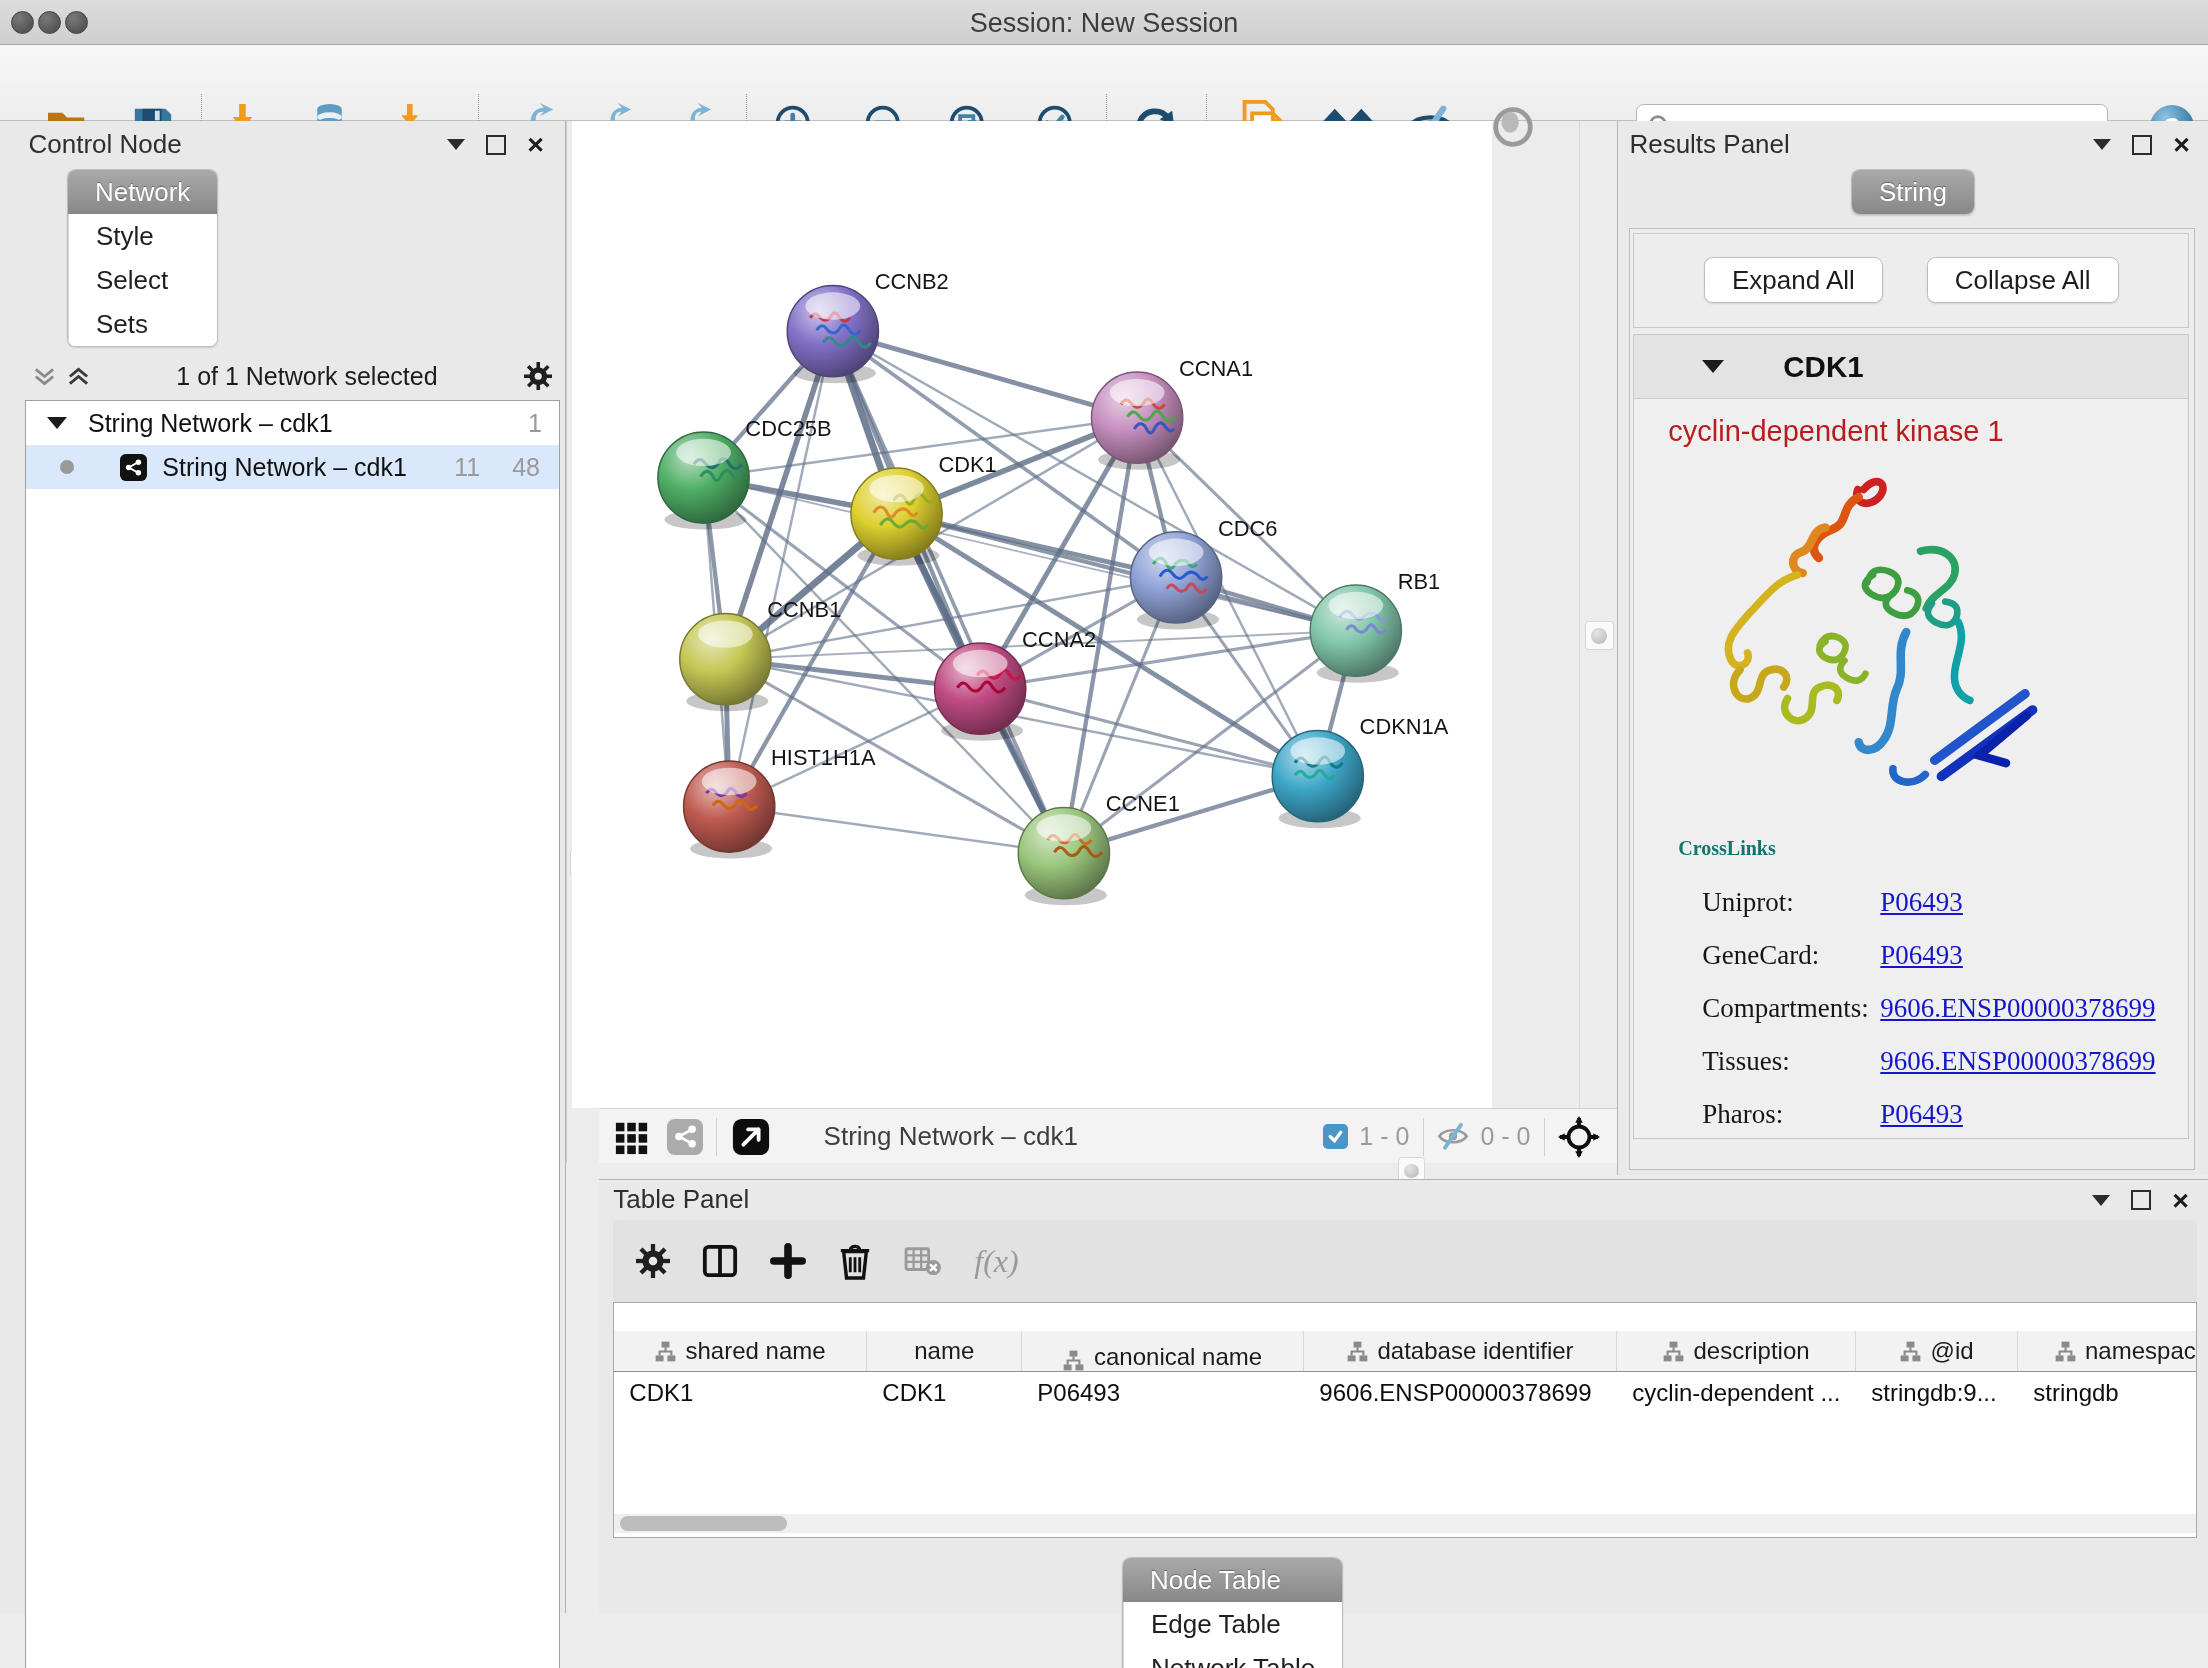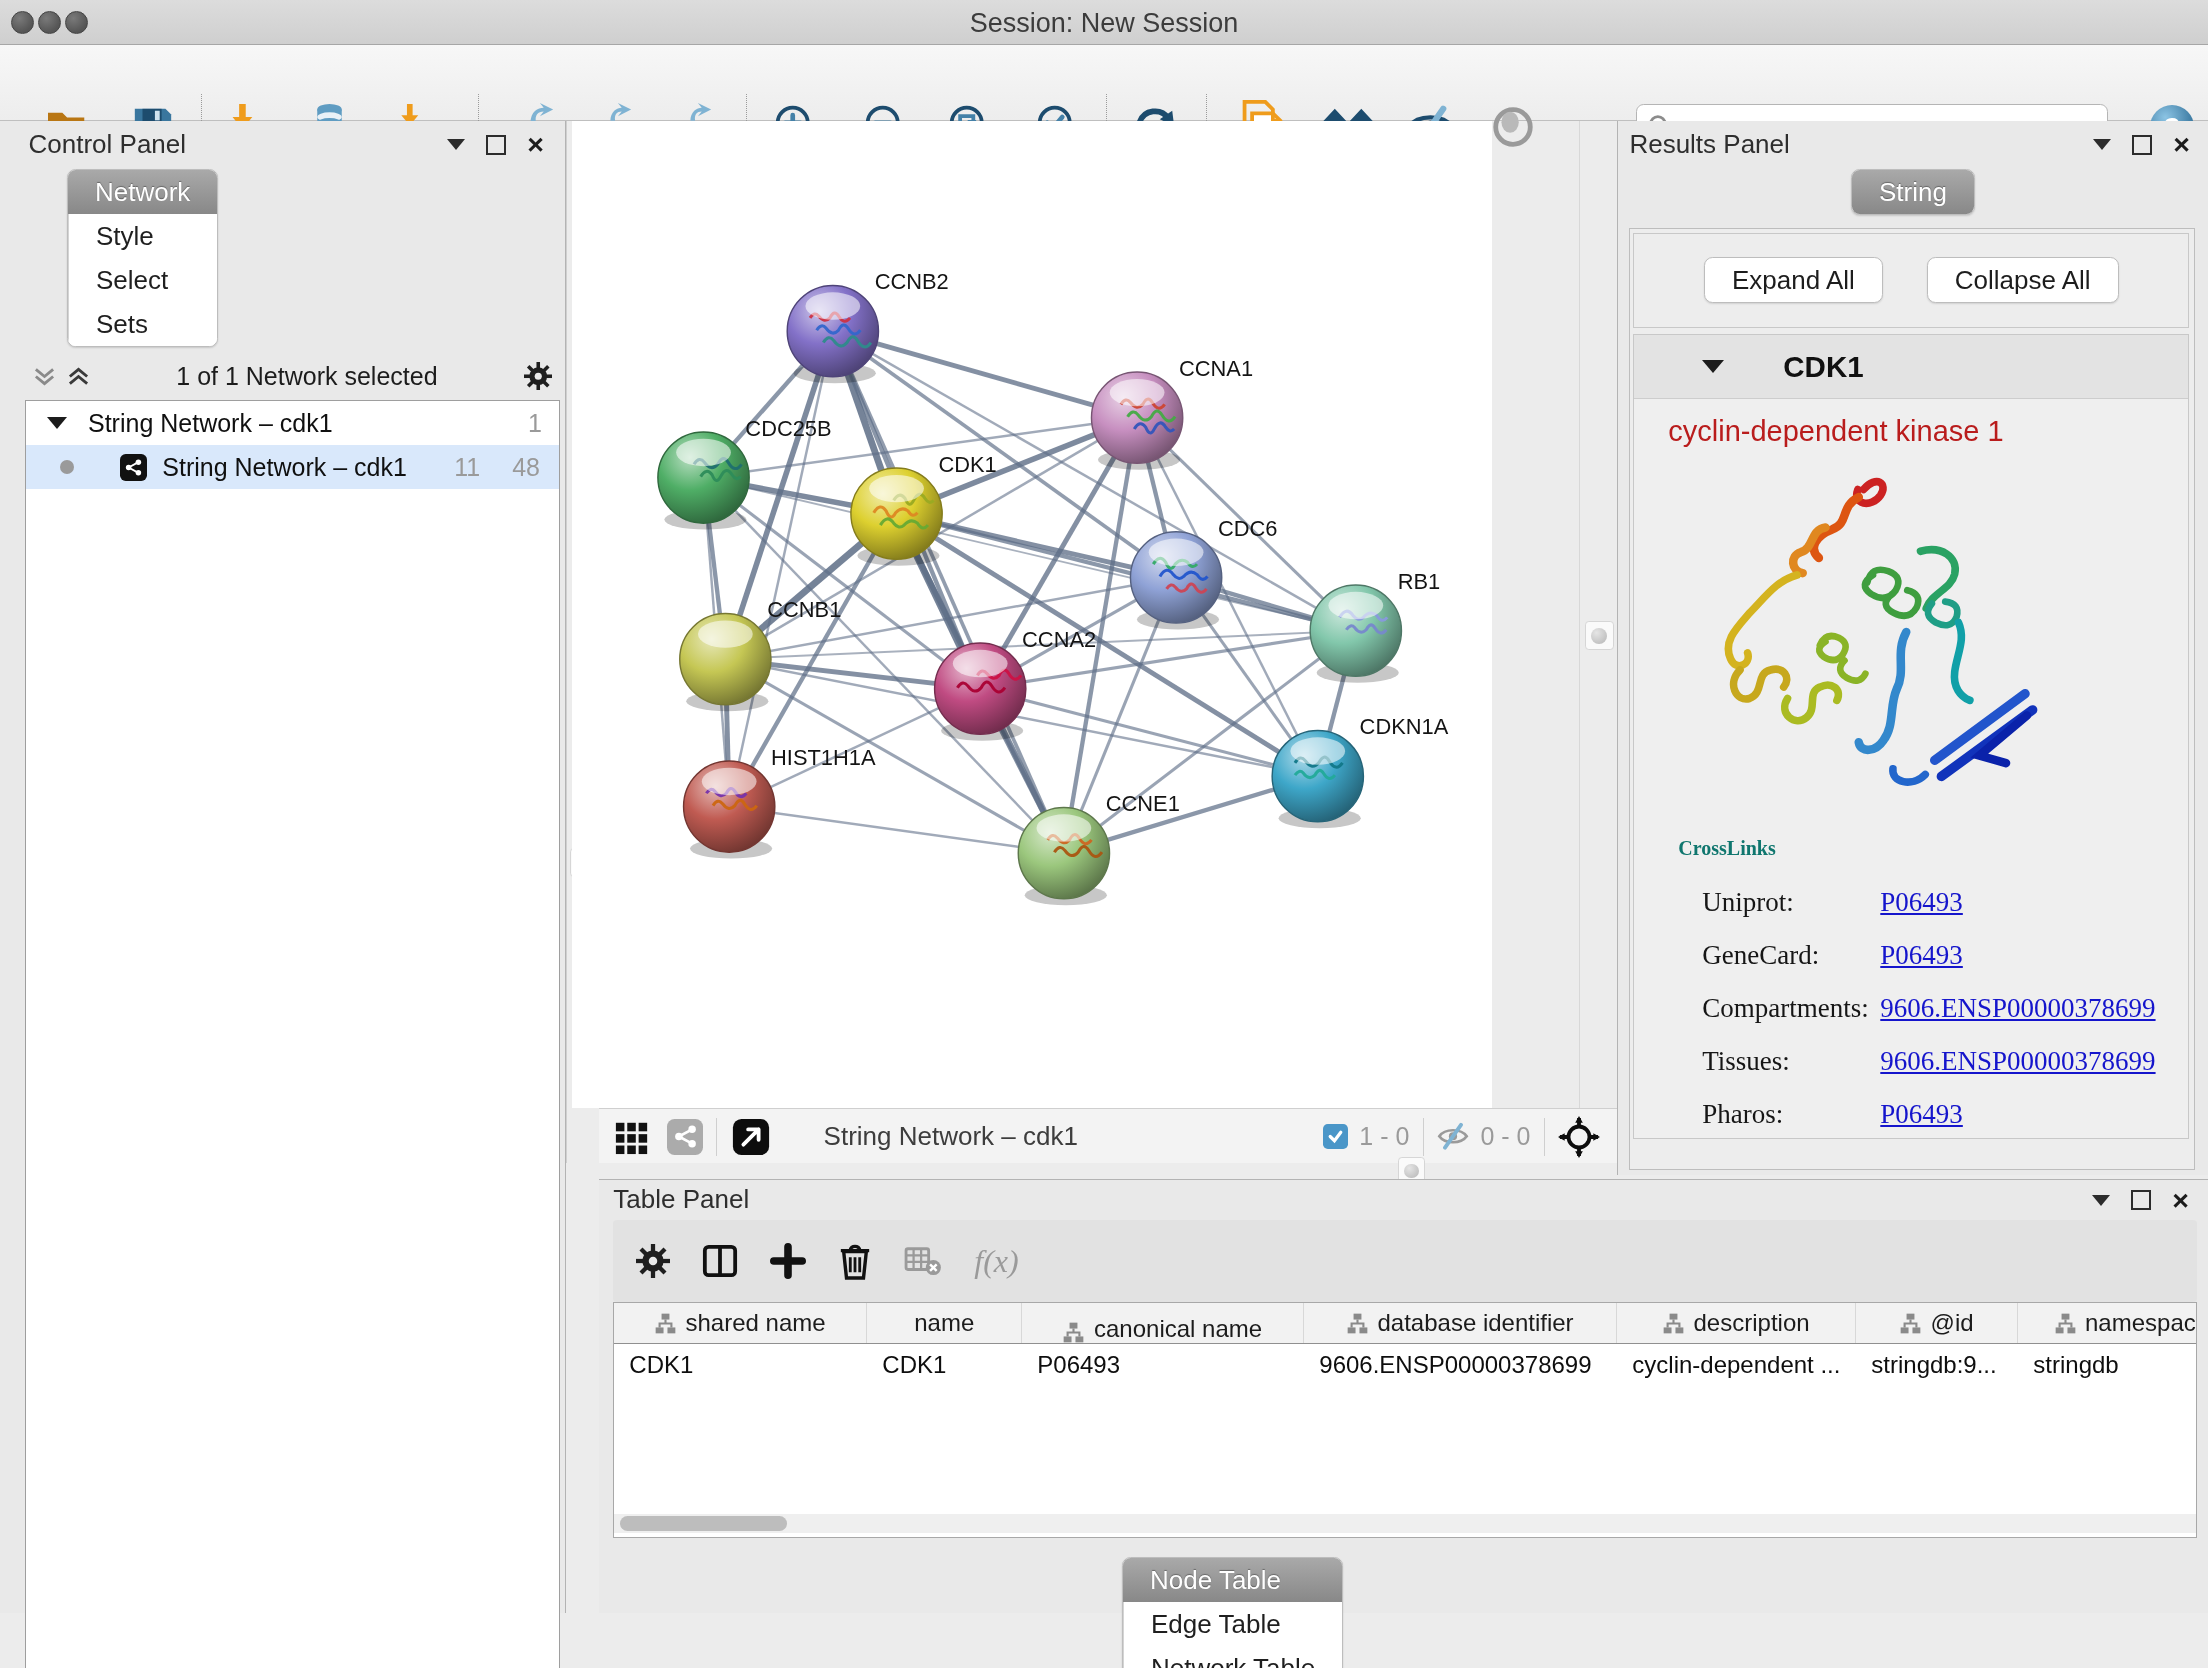--- a/index.html
+++ b/index.html
@@ -77,21 +77,21 @@
   .xl-row{display:flex;font-family:"Liberation Serif",serif;font-size:27px;margin-bottom:22px;}
   .xl-label{width:178px;color:#161616;}
   .xl-value{color:#1515cc;text-decoration:underline;cursor:pointer;}
   
   .table-panel{position:absolute;left:599px;top:1179px;width:1609px;height:434px;background:#e9e9e9;
                border-top:1px solid #b3b3b3;box-sizing:border-box;}
   .tp-toolbar{position:absolute;left:14.3px;top:40px;width:1584px;height:82px;background:#e2e2e2;
               border-radius:3.8px;display:flex;align-items:center;gap:32px;padding-left:23px;box-sizing:border-box;}
   .tp-table{position:absolute;left:14.3px;top:122px;width:1584px;height:236px;background:#fff;
             border:1px solid #a8a8a8;box-sizing:border-box;overflow:hidden;}
-  .thead{display:flex;height:40px;background:#f2f2f2;border-bottom:1px solid #909090;}
+  .thead{display:flex;height:40px;background:#f2f2f2;border-bottom:1px solid #909090;margin-top:28px;}
   .th{display:flex;align-items:center;justify-content:center;gap:9.5px;font-size:24px;color:#1c1c1c;
       border-right:1px solid #d8d8d8;box-sizing:border-box;flex:none;cursor:pointer;}
   .trow{display:flex;height:42px;}
   .td{display:flex;align-items:center;font-size:24px;color:#0e0e0e;padding-left:15px;box-sizing:border-box;flex:none;
       overflow:hidden;white-space:nowrap;}
   .hscroll{position:absolute;left:0px;bottom:3.8px;width:1582px;height:19px;background:#efefef;}
   .hthumb{position:absolute;left:5.7px;top:1.9px;width:167px;height:15px;background:#bdbdbd;border-radius:8.6px;cursor:pointer;}
   .fx{font-family:"Liberation Serif",serif;font-style:italic;font-size:32px;color:#9a9a9a;}
   
   .statusbar{position:absolute;left:0;top:1613px;width:2208px;height:55px;background:#ececec;border-top:1px solid #c2c2c2;}
@@ -285,21 +285,21 @@
     </div>
     <div class="searchbox">
       <svg width="25" height="25" viewBox="0 0 24 24" color="#8c8c8c">
         <use href="#sym-mag" width="24" height="24"></use>
       </svg>
     </div>
     <div class="helpbtn">?</div>
   </div>
 
   <div class="control-panel">
-    <div style="position:absolute;left:28.5px;top:7.6px" class="panel-title">Control Panel</div>
+    <div style="position:absolute;left:28.5px;top:7.6px" class="panel-title">Control Node</div>
     <div class="ph-icons" style="right:21px;top:13.3px">
       <span class="icn-drop"></span>
       <span class="icn-float"></span>
       <span class="icn-close">×</span>
     </div>
     <div class="seg" style="position:absolute;left:67px;top:48px">
       <span class="tab active">Network</span>
       <span class="tab">Style</span>
       <span class="tab">Select</span>
       <span class="tab">Sets</span>

